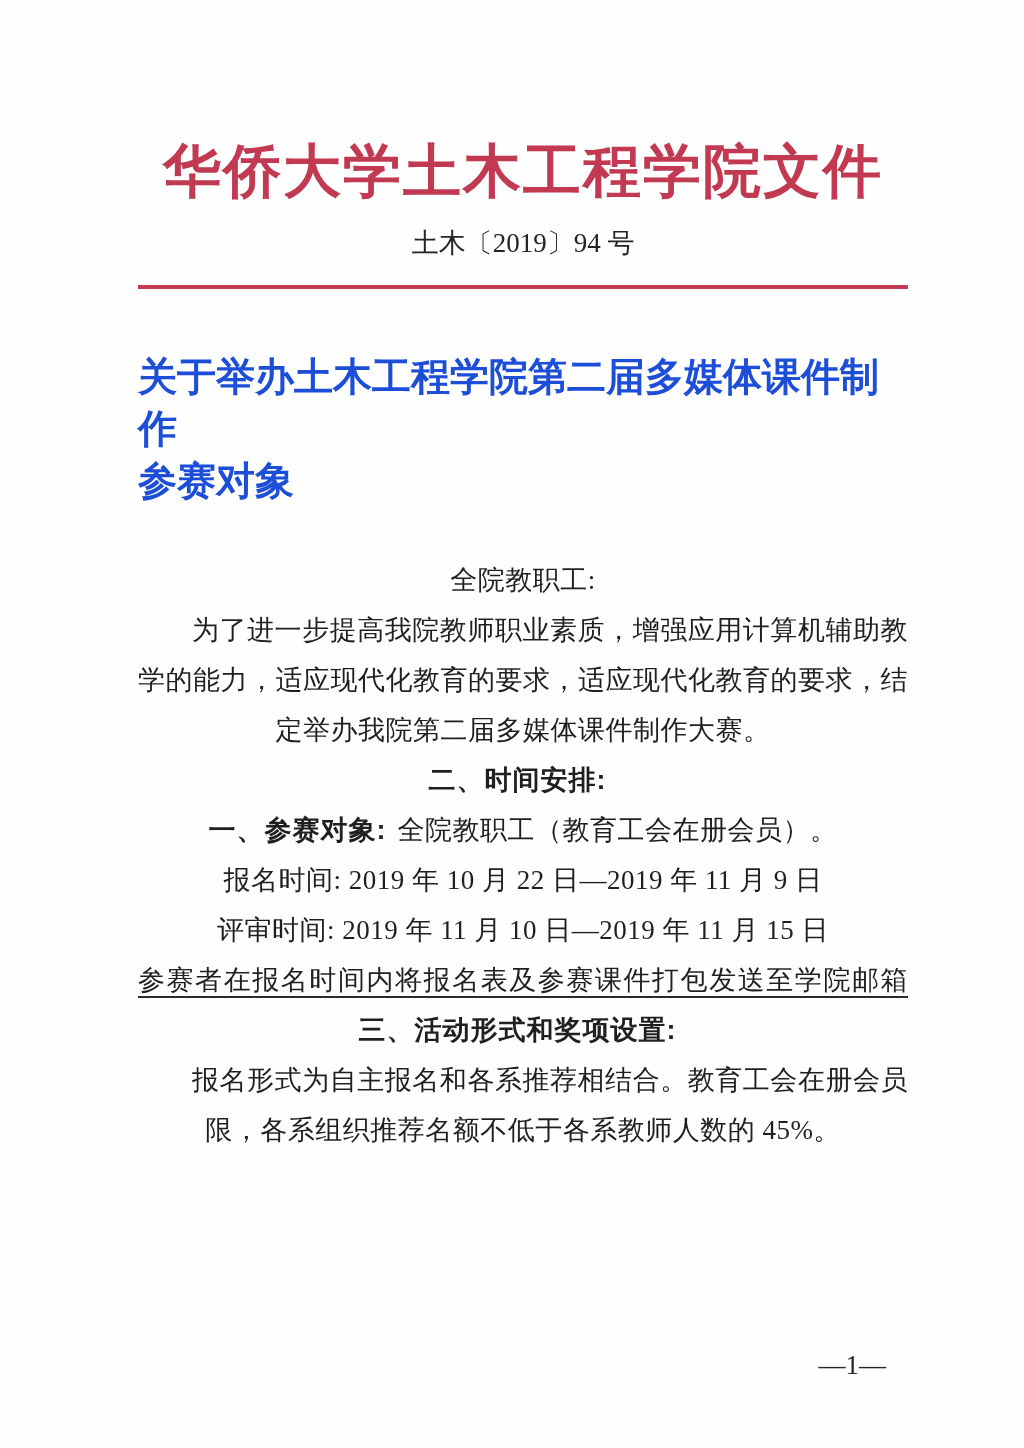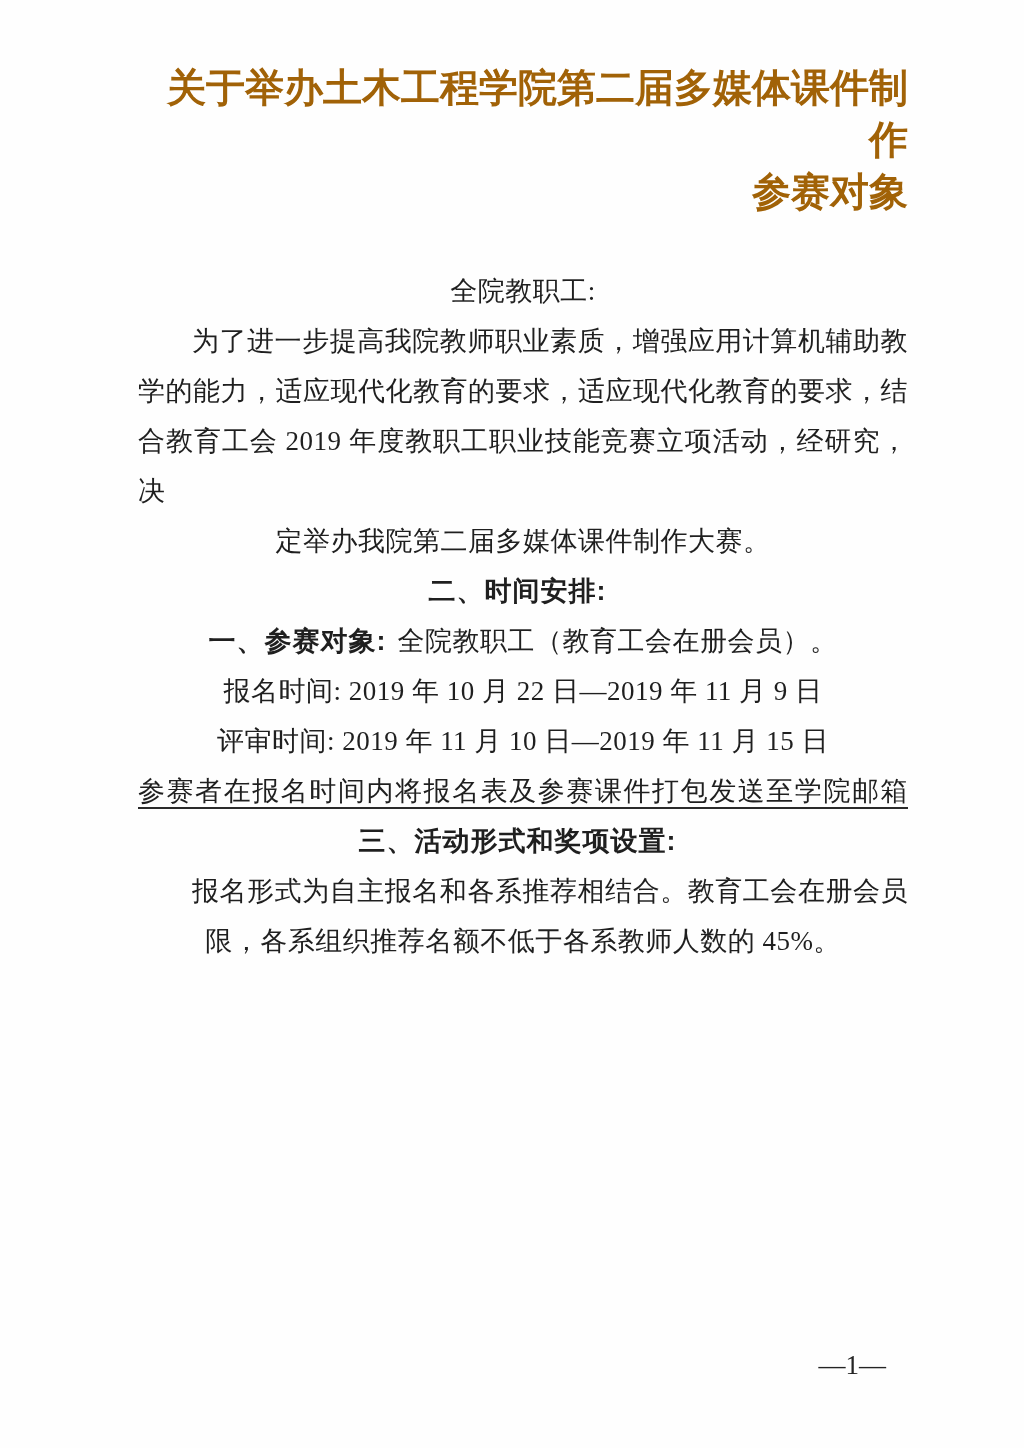--- a/index.html
+++ b/index.html
@@ -47,22 +47,22 @@
     height: 4px;
     background: #c43a52;
     border: none;
   }
   
   .notice-title {
     margin: 62px 0 0 0;
     font-size: 39px;
     line-height: 52px;
     font-weight: 700;
-    text-align: right;
-    color: #a16207;
+    text-align: left;
+    color: #1d4ed8;
     letter-spacing: 0px;
   }
   
   .body-text {
     margin-top: 48px;
     font-size: 27px;
   }
   .line {
     margin: 0;
     line-height: 50px;
@@ -98,29 +98,33 @@
     line-height: 30px;
     color: #242424;
   }
 </style>
 </head>
 <body>
 
 <div class="page">
   <div class="content">
 
+    <header>
+      <h1 class="org-title">华侨大学土木工程学院文件</h1>
+      <div class="doc-number">土木〔2019〕94 号</div>
+      <div class="red-line"></div>
+    </header>
 
     <h2 class="notice-title"><span>关于举办土木工程学院第二届多媒体课件制作</span><br><span>参赛对象</span></h2>
 
     <main class="body-text">
       <p class="line">全院教职工:</p>
 
       <p class="line fill indent">为了进一步提高我院教师职业素质，增强应用计算机辅助教</p>
       <p class="line fill">学的能力，适应现代化教育的要求，适应现代化教育的要求，结</p>
-      <p class="line fill">合教育工会 2019 年度教职工职业技能竞赛立项活动，经研究，决</p>
       <p class="line">定举办我院第二届多媒体课件制作大赛。</p>
 
       <p class="line"><span class="seclabel">二、时间安排:</span></p>
 
       <p class="line"><span class="seclabel">一、参赛对象:</span><span>全院教职工（教育工会在册会员）。</span></p>
 
       <p class="line">报名时间: 2019 年 10 月 22 日—2019 年 11 月 9 日</p>
       <p class="line">评审时间: 2019 年 11 月 10 日—2019 年 11 月 15 日</p>
 
       <p class="line fill underlined">参赛者在报名时间内将报名表及参赛课件打包发送至学院邮箱</p>

